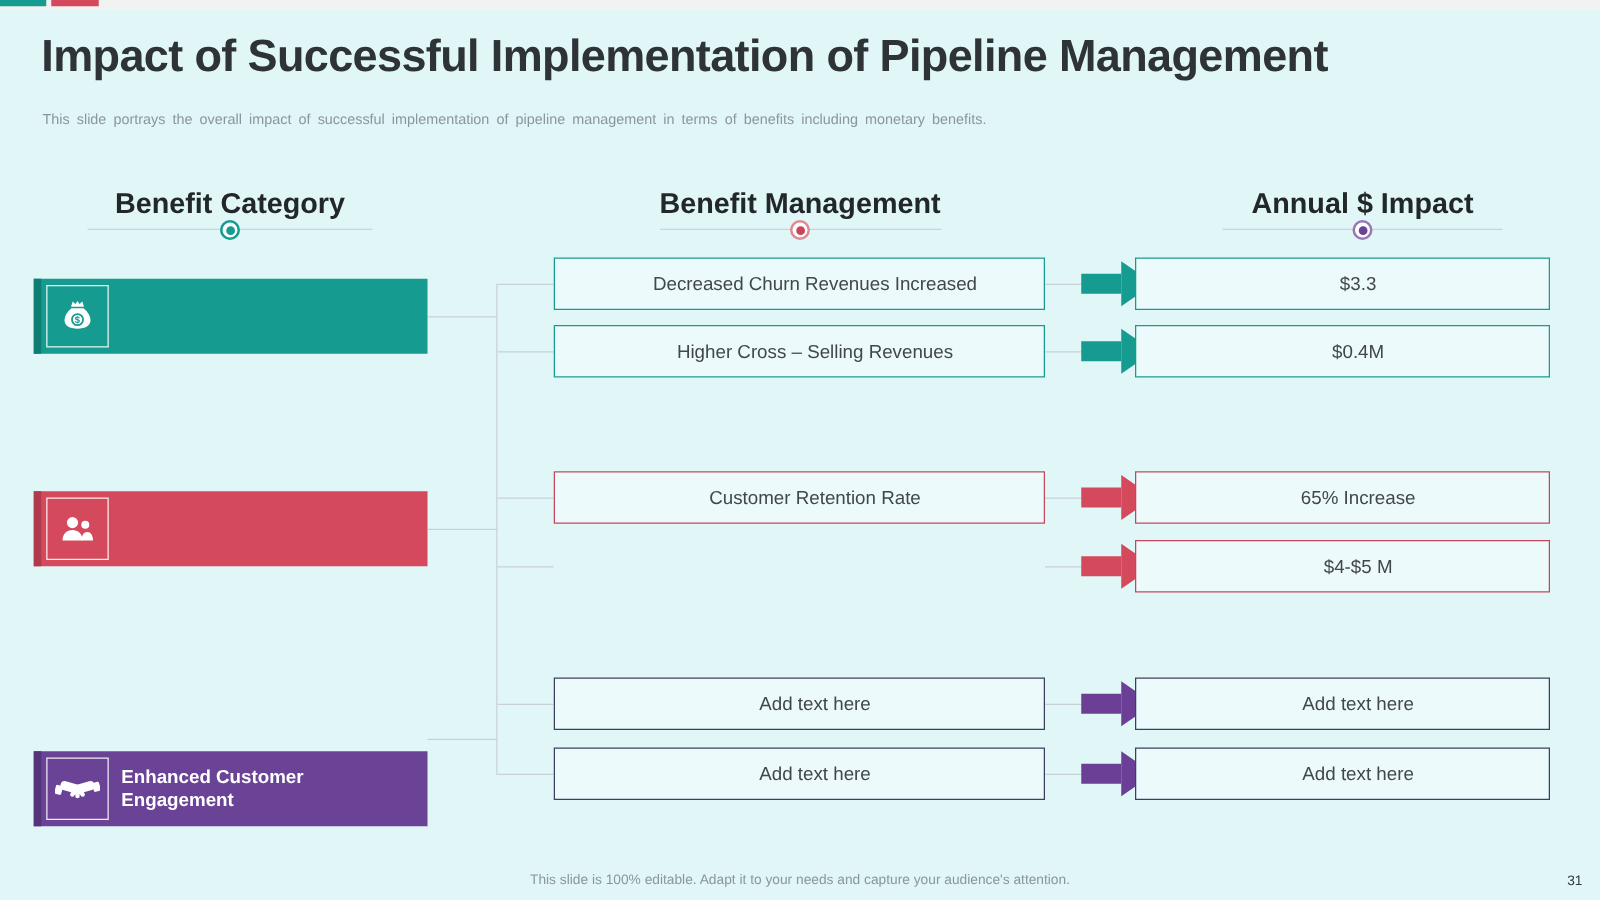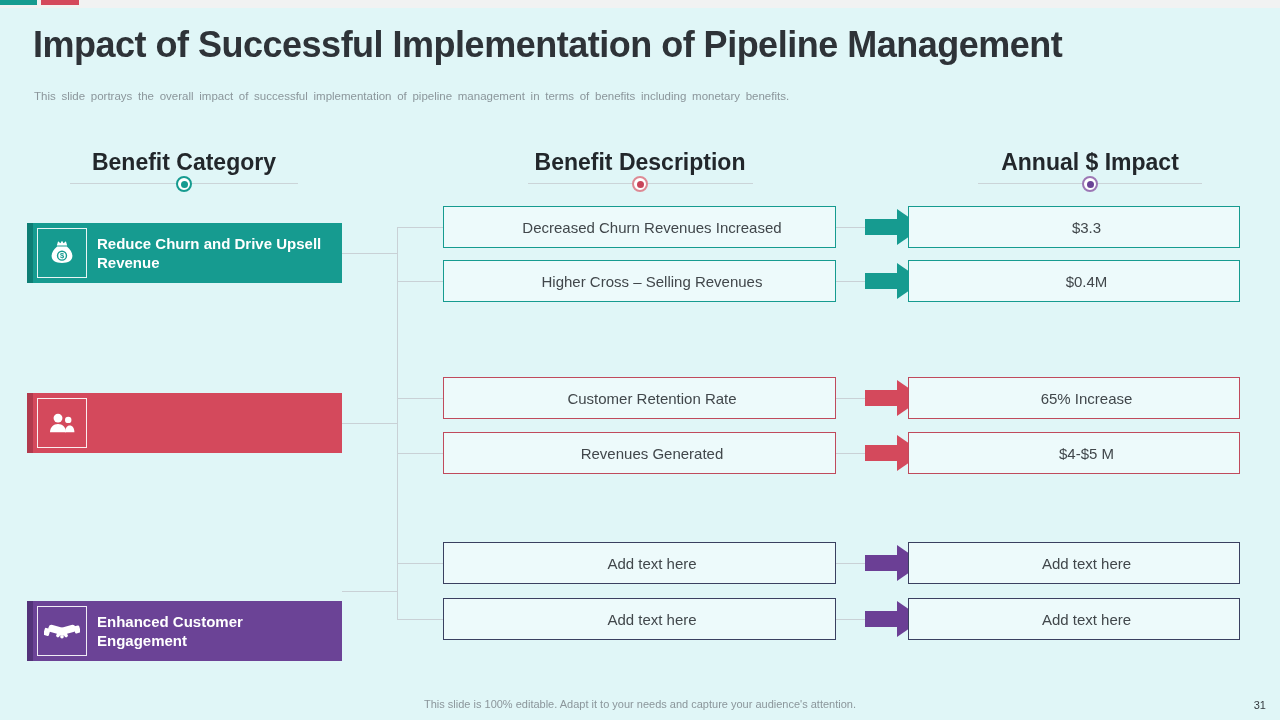--- a/index.html
+++ b/index.html
@@ -75,21 +75,21 @@
 
   <div class="topstrip">
     <div class="bar bar-teal"></div>
     <div class="bar bar-red"></div>
   </div>
 
   <h1 class="title">Impact of Successful Implementation of Pipeline Management</h1>
   <p class="subtitle">This slide portrays the overall impact of successful implementation of pipeline management in terms of benefits including monetary benefits.</p>
 
   <div class="colhead-label ch1">Benefit Category</div>
-  <div class="colhead-label ch2">Benefit Description</div>
+  <div class="colhead-label ch2">Benefit Management</div>
   <div class="colhead-label ch3">Annual $ Impact</div>
   <div class="rule rl1"></div>
   <div class="rule rl2"></div>
   <div class="rule rl3"></div>
   <div class="marker mk1">
       <span class="dot"></span>
     </div>
   <div class="marker mk2">
       <span class="dot"></span>
     </div>
@@ -117,21 +117,20 @@
   <div class="cat g1" style="top:223px;">
     <span class="cat-edge"></span>
     <span class="icon-frame">
       <svg width="32" height="32" viewBox="0 0 36 36">
         <path fill="#fff" d="M12.2 9.5 L13.6 4.8 L16.2 6.9 L18 4.2 L19.8 6.9 L22.4 4.8 L23.8 9.5 Z"></path>
         <path fill="#fff" d="M12.5 10.8 h11 c3.8 3.3 6.2 7 6.2 10.6 c0 5.2-4.6 7.8-11.7 7.8 s-11.7-2.6-11.7-7.8 c0-3.6 2.4-7.3 6.2-10.6 Z"></path>
         <circle cx="18" cy="21" r="5" fill="#fff" stroke="currentColor" stroke-width="1.6"></circle>
         <text x="18" y="24" text-anchor="middle" font-size="8.5" font-weight="bold" fill="currentColor" font-family="Liberation Sans, sans-serif">$</text>
       </svg>
     </span>
-    <span class="cat-label">Reduce Churn and Drive Upsell Revenue</span>
   </div>
 
   <div class="cat g2" style="top:393px;">
     <span class="cat-edge"></span>
     <span class="icon-frame">
       <svg width="32" height="32" viewBox="0 0 36 36" fill="#fff">
         <circle cx="13.5" cy="12.5" r="5"></circle>
         <path d="M4.5 28.5 c0-5.8 4-9.3 9-9.3 s9 3.5 9 9.3 z"></path>
         <circle cx="25" cy="14.5" r="3.6"></circle>
         <path d="M21.5 28.5 c.2-4.8 2.2-7.6 5.3-7.6 c3 0 5 2.8 5.2 7.6 z"></path>
@@ -151,21 +150,20 @@
           <circle cx="22" cy="21.5" r="2.2"></circle>
           <circle cx="27" cy="20" r="2.2"></circle>
       </svg>
     </span>
     <span class="cat-label">Enhanced Customer Engagement</span>
   </div>
 
   <div class="dbox b1" style="top:206px;">Decreased Churn Revenues Increased</div>
   <div class="dbox b1" style="top:260px;">Higher Cross – Selling Revenues</div>
   <div class="dbox b2" style="top:377px;">Customer Retention Rate</div>
-  <div class="dbox b2" style="top:432px;">Revenues Generated</div>
   <div class="dbox b3" style="top:542px;">Add text here</div>
   <div class="dbox b3" style="top:598px;">Add text here</div>
 
   <div class="arrow a1" style="top:209px;">
       <span class="shaft"></span>
       <span class="head"></span>
     </div>
   <div class="arrow a1" style="top:263px;">
       <span class="shaft"></span>
       <span class="head"></span>

